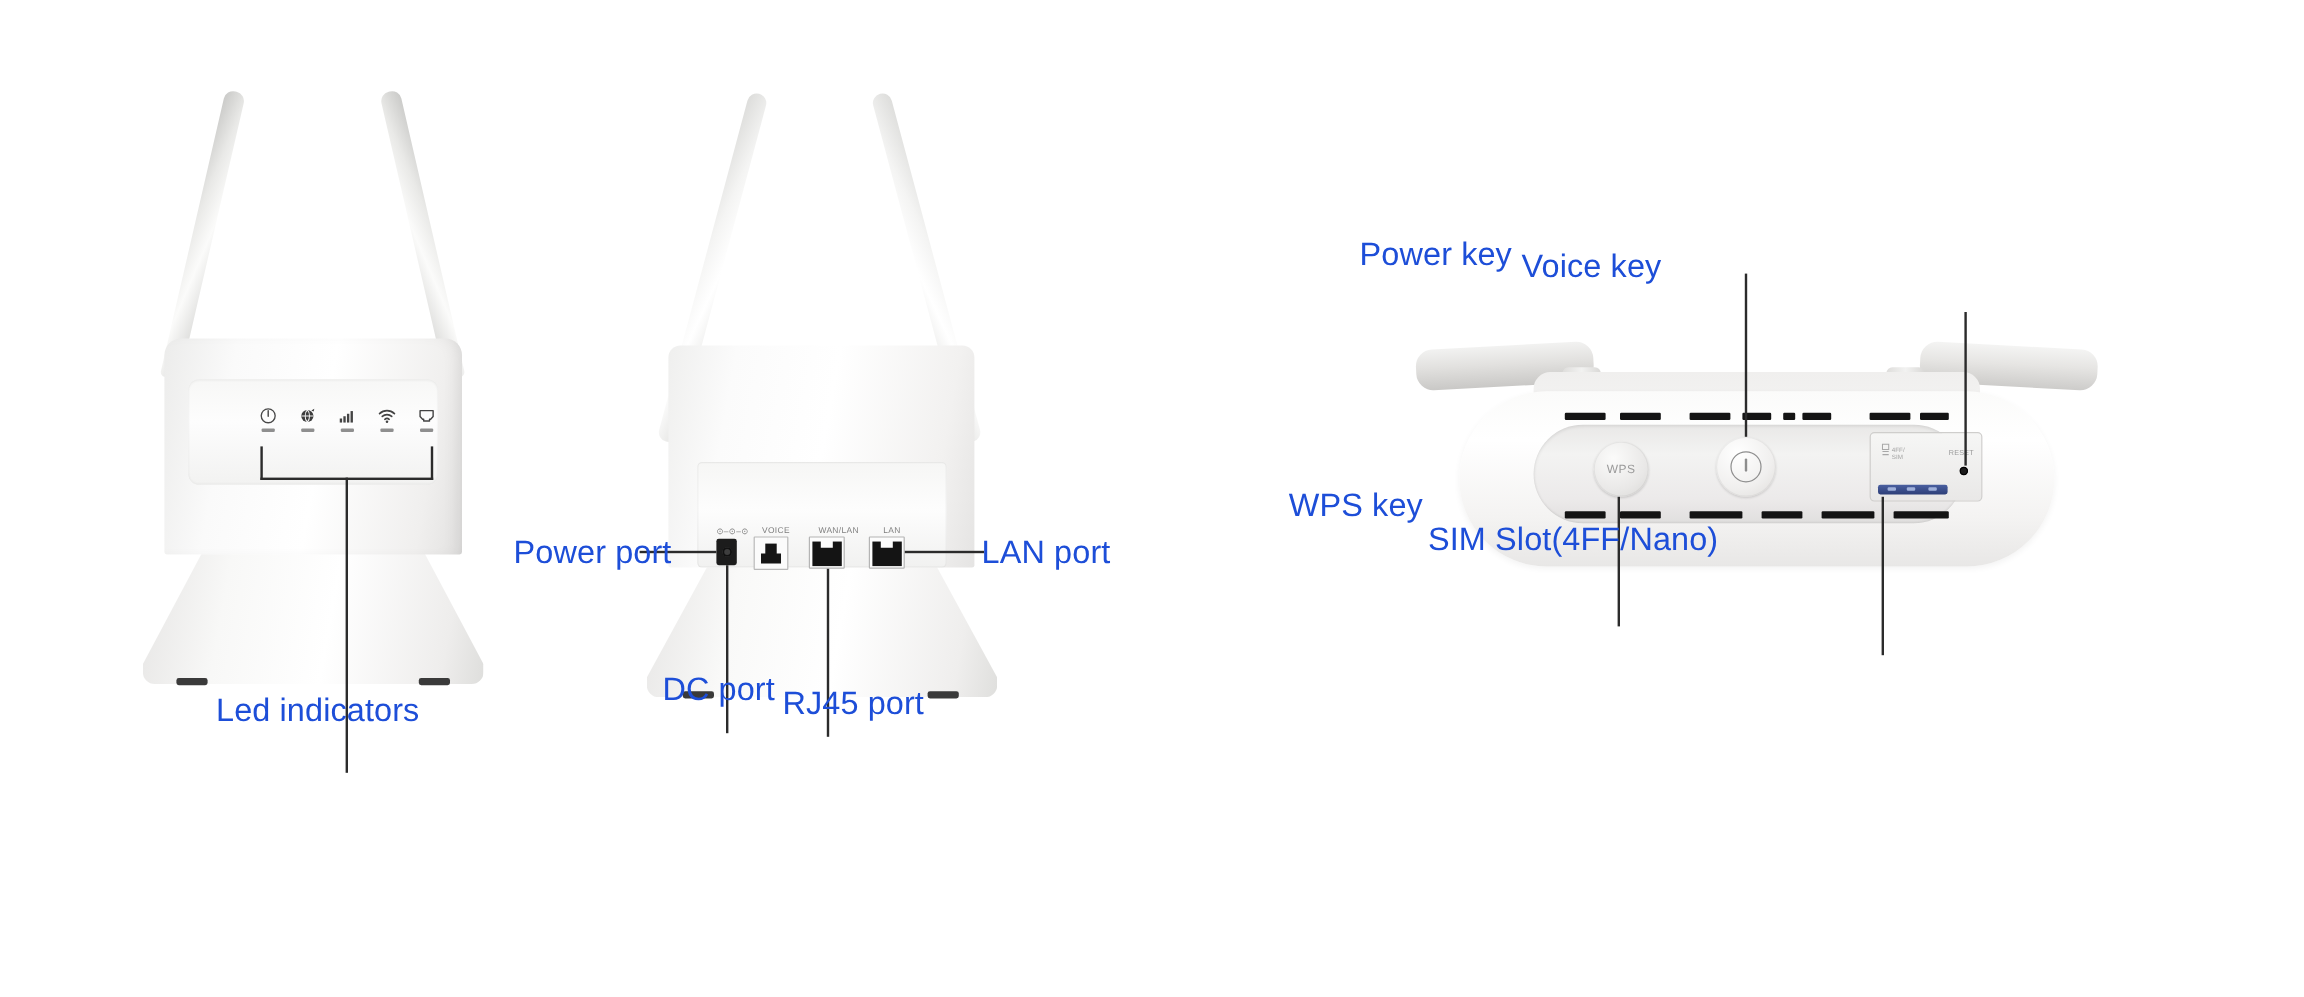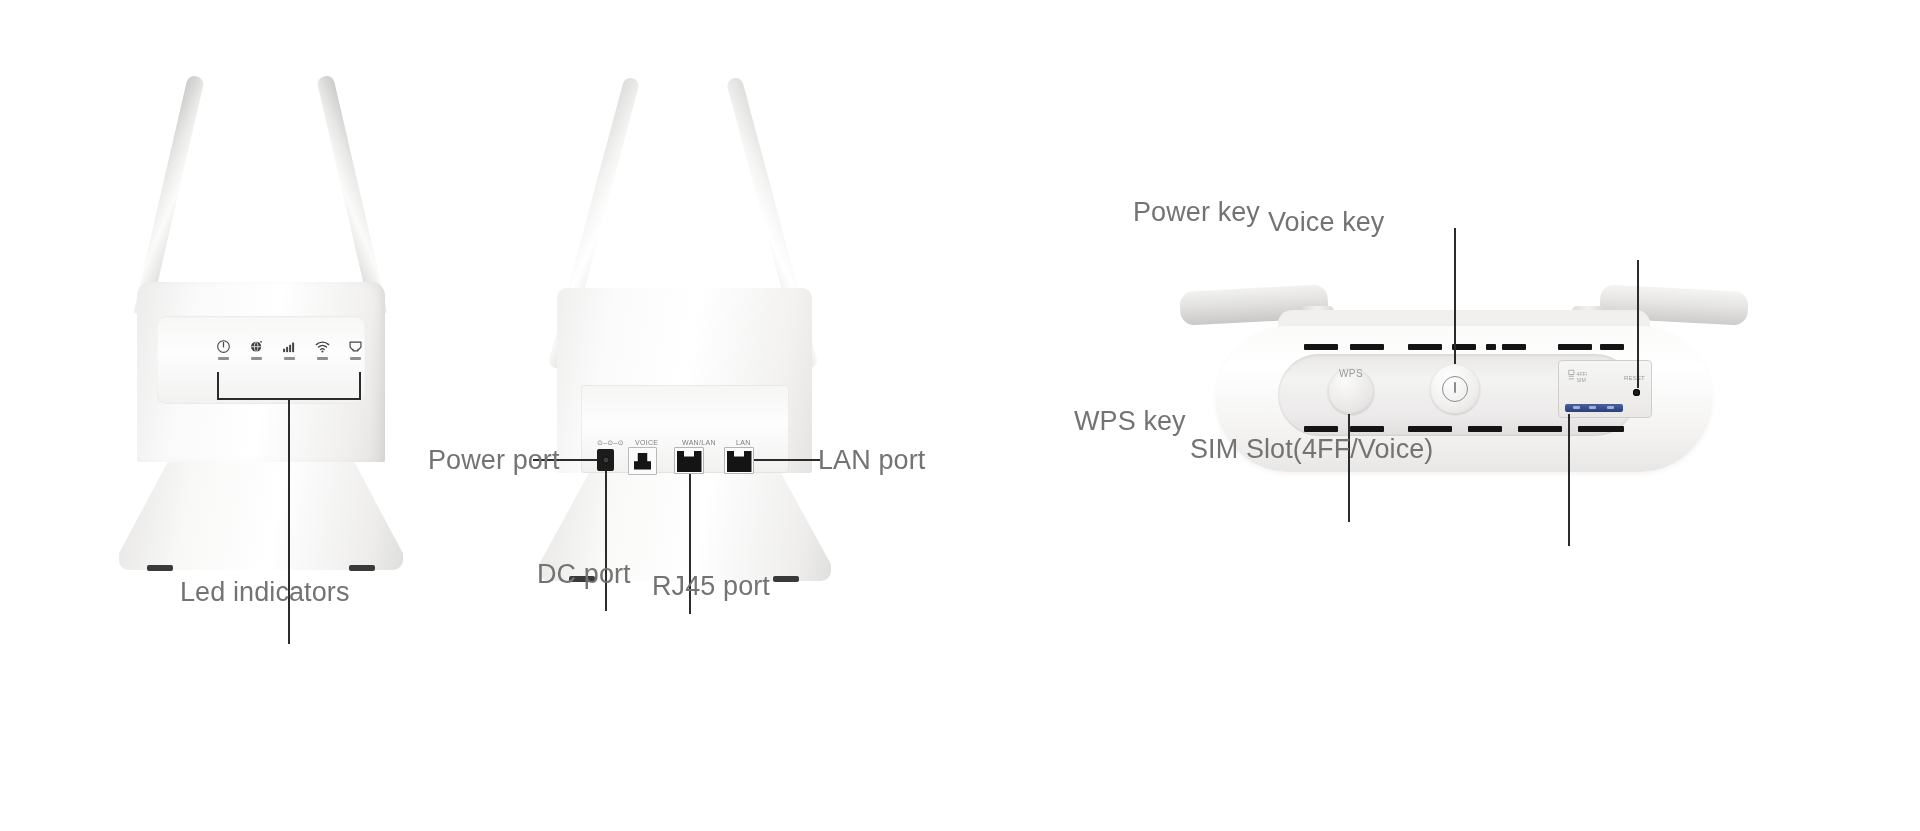--- a/index.html
+++ b/index.html
@@ -6,21 +6,21 @@
   body{
     width:1920px;height:831px;position:relative;overflow:hidden;
     font-family:"Liberation Sans","DejaVu Sans",sans-serif;
     color:#231f20;
   }
   .stage{position:absolute;inset:0;}
   .abs{position:absolute;}
 
   
   .callout{
-    position:absolute;font-size:27px;line-height:1.05;color:#737373;
+    position:absolute;font-size:27px;line-height:1.05;color:#1d4ed8;
     white-space:nowrap;letter-spacing:.1px;
   }
   
   .lead{position:absolute;background:#2b2b2b;}
   .lead.v{width:2px;}
   .lead.h{height:2px;}
 
   
   #front{left:95px;top:60px;width:360px;height:500px;}
   .ant{position:absolute;border-radius:9px;}
@@ -151,21 +151,21 @@
     background:linear-gradient(180deg,#f4f4f3 0%,#e6e5e3 45%,#cdccca 100%);
     transform:rotate(3deg);
   }
   .side-hinge{position:absolute;width:32px;height:36px;
     background:linear-gradient(90deg,#dedddb,#f2f2f1,#d9d8d6);border-radius:5px;}
   .vent{position:absolute;height:6px;background:#141414;border-radius:1px;}
   .btn-wps{
     position:absolute;left:148px;top:88px;width:46px;height:46px;border-radius:50%;
     background:radial-gradient(circle at 36% 30%,#fbfbfa,#e9e8e7 62%,#d8d7d5 100%);
     box-shadow:0 1px 2px rgba(0,0,0,.16), inset 0 0 0 1px rgba(0,0,0,.05);
-    display:flex;justify-content:center;
+    display:flex;align-items:center;justify-content:center;
   }
   .btn-wps span{font-size:10px;color:#9a9a9a;letter-spacing:.4px;}
   .btn-power{
     position:absolute;left:250px;top:84px;width:50px;height:50px;border-radius:50%;
     background:radial-gradient(circle at 36% 28%,#ffffff,#f0efee 60%,#dedcda 100%);
     box-shadow:0 1px 2px rgba(0,0,0,.14), inset 0 0 0 1px rgba(0,0,0,.05);
     display:flex;align-items:center;justify-content:center;
   }
   .btn-power i{
     width:24px;height:24px;border-radius:50%;border:1.4px solid #8d8d8d;
@@ -305,21 +305,21 @@
       </div>
 
     <div class="lead h" style="left:18px;top:399px;width:64px;"></div>
     <div class="lead h" style="left:239px;top:399px;width:66px;"></div>
     <div class="lead v" style="left:90px;top:411px;height:140px;"></div>
     <div class="lead v" style="left:174px;top:414px;height:140px;"></div>
   </div>
 
   <div class="callout" style="left:428px;top:446px;">Power port</div>
   <div class="callout" style="left:818px;top:446px;">LAN port</div>
-  <div class="callout" style="left:537px;top:560px;">DC port</div>
+  <div class="callout" style="left:552px;top:560px;">DC port</div>
   <div class="callout" style="left:652px;top:572px;">RJ45 port</div>
 
   <div class="abs" id="side">
 
     <div class="side-ant side-ant-l"></div>
     <div class="side-ant side-ant-r"></div>
     <div class="side-hinge" style="left:122px;top:26px;"></div>
     <div class="side-hinge" style="left:392px;top:26px;"></div>
 
     <div class="side-shell-back"></div>
@@ -367,15 +367,15 @@
 
     <div class="lead v" style="left:274px;top:-52px;height:136px;"></div>
     <div class="lead v" style="left:457px;top:-20px;height:128px;"></div>
     <div class="lead v" style="left:168px;top:134px;height:108px;"></div>
     <div class="lead v" style="left:388px;top:134px;height:132px;"></div>
   </div>
 
   <div class="callout" style="left:1133px;top:198px;">Power key</div>
   <div class="callout" style="left:1268px;top:208px;">Voice key</div>
   <div class="callout" style="left:1074px;top:407px;">WPS key</div>
-  <div class="callout" style="left:1190px;top:435px;">SIM Slot(4FF/Voice)</div>
+  <div class="callout" style="left:1190px;top:435px;">SIM Slot(4FF/Nano)</div>
 
 </div>
 
 </body></html>

